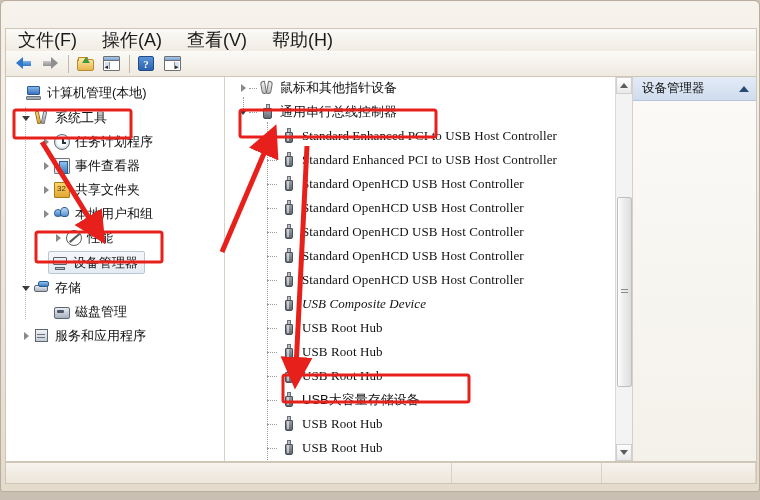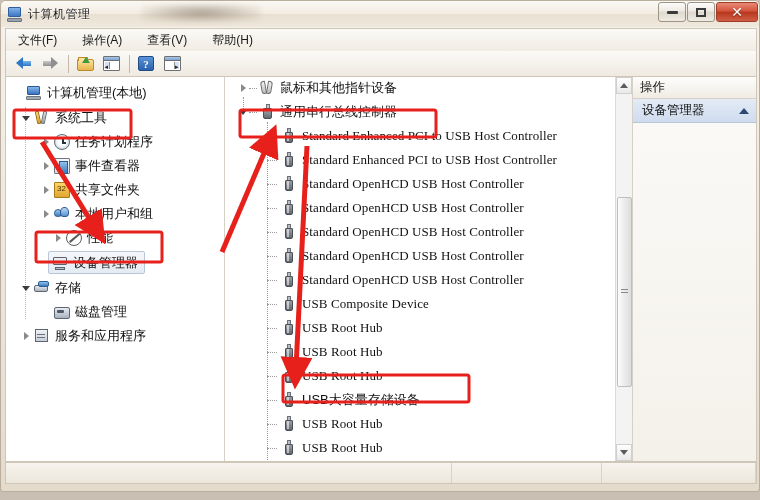--- a/index.html
+++ b/index.html
@@ -82,21 +82,21 @@
   #menubar {
     position: absolute; left: 4px; top: 27px;
     width: 752px; height: 23px;
     background: linear-gradient(180deg,#fbfaf7,#f1ece3);
     border: 1px solid #cfc6b7;
     border-bottom: none;
     display: flex; align-items: center;
     padding-left: 8px;
   }
   .menu-item {
-    font-size: 12px; color: #1a1a1a; padding: 2px 11px 2px 4px;
+    font-size: 18px; color: #1a1a1a; padding: 2px 11px 2px 4px;
     margin-right: 10px; cursor: default; white-space: nowrap;
   }
 
   
   #toolbar {
     position: absolute; left: 4px; top: 50px;
     width: 752px; height: 26px;
     background: linear-gradient(180deg,#fbfaf7,#efeae1);
     border: 1px solid #cfc6b7; border-top: none;
     display: flex; align-items: center;
@@ -338,39 +338,20 @@
   #statusbar .seg { border-right: 1px solid #d8d1c4; height: 100%; }
 
   
   #overlay { position:absolute; left:0; top:0; width:760px; height:500px; pointer-events:none; }
 </style>
 </head>
 <body>
 
 <div id="window">
 
-  <div id="titlebar">
-    <div class="tl-icon">
-      <div class="mon"></div>
-        <div class="base"></div>
-    </div>
-    <div class="tl-title">计算机管理</div>
-    <div id="smudge"></div>
-    <div id="winbtns">
-      <div class="wb">
-          <div class="glyph-min"></div>
-        </div>
-      <div class="wb">
-          <div class="glyph-max"></div>
-        </div>
-      <div class="wb close">
-          <div class="glyph-close">✕</div>
-        </div>
-    </div>
-  </div>
 
   <div id="menubar">
     <div class="menu-item">文件(F)</div>
     <div class="menu-item">操作(A)</div>
     <div class="menu-item">查看(V)</div>
     <div class="menu-item">帮助(H)</div>
   </div>
 
   <div id="toolbar">
     <div class="tb-btn">
@@ -574,21 +555,21 @@
       </div>
       <div class="row" style="left:42px; top:192px;">
         <div class="conn-h" style="left:0px; top:11px;"></div>
         <div class="ic ic-usb" style="margin-left:14px;">
             <div class="neck"></div>
             <div class="body"></div>
             <div class="hl"></div>
           </div>
         <span class="lbl-en">Standard OpenHCD USB Host Controller</span>
       </div>
-      <div class="row" style="left:42px; top:216px;">
+      <div class="row" style="left:42px; top:216px;font-style:italic;">
         <div class="conn-h" style="left:0px; top:11px;"></div>
         <div class="ic ic-usb" style="margin-left:14px;">
             <div class="neck"></div>
             <div class="body"></div>
             <div class="hl"></div>
           </div>
         <span class="lbl-en">USB Composite Device</span>
       </div>
       <div class="row" style="left:42px; top:240px;">
         <div class="conn-h" style="left:0px; top:11px;"></div>
@@ -653,21 +634,20 @@
         <div id="sb-thumb" style="top:120px; height:190px;">
             <div class="grip"></div>
           </div>
         <div class="sb-btn down">
             <div class="ar"></div>
           </div>
       </div>
     </div>
 
     <div class="pane" id="rightpane">
-      <div class="rp-head">操作</div>
       <div class="rp-section">
         <span>设备管理器</span>
         <span class="chev-up"></span>
       </div>
     </div>
   </div>
 
   <div id="statusbar">
     <div class="seg" style="width:446px;"></div>
     <div class="seg" style="width:150px;"></div>

